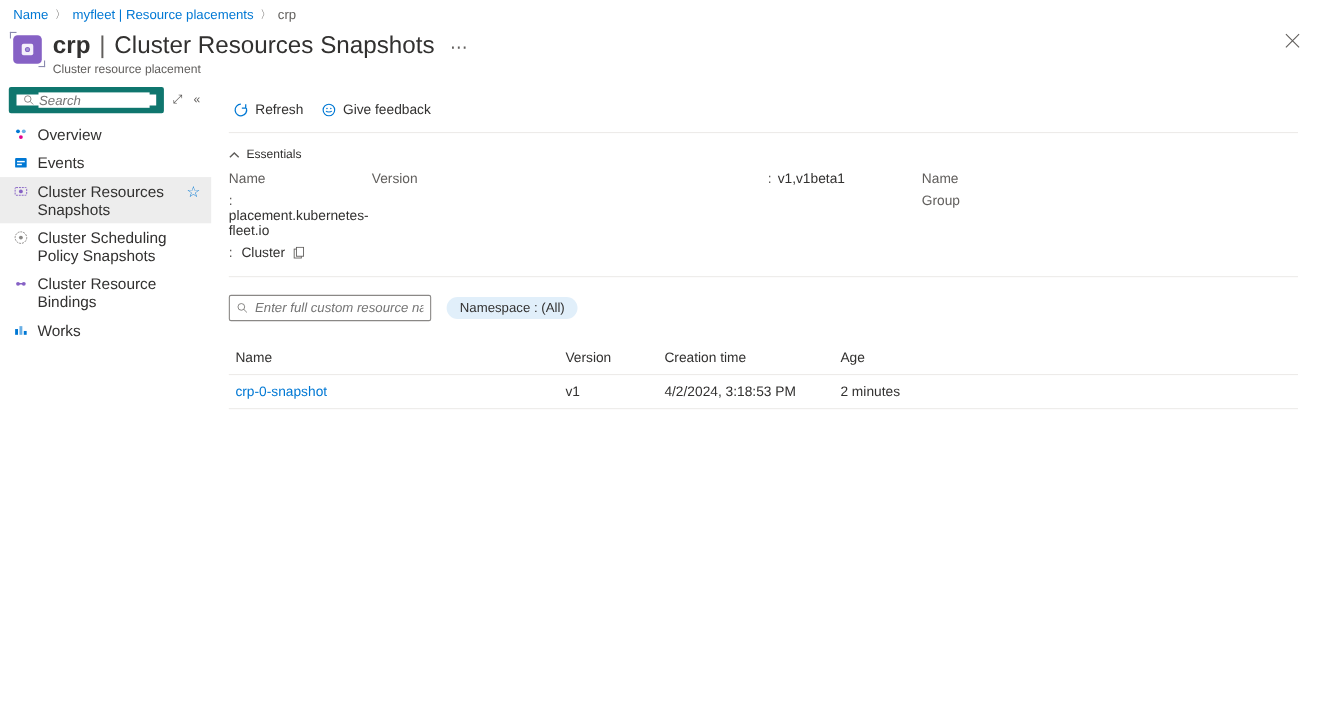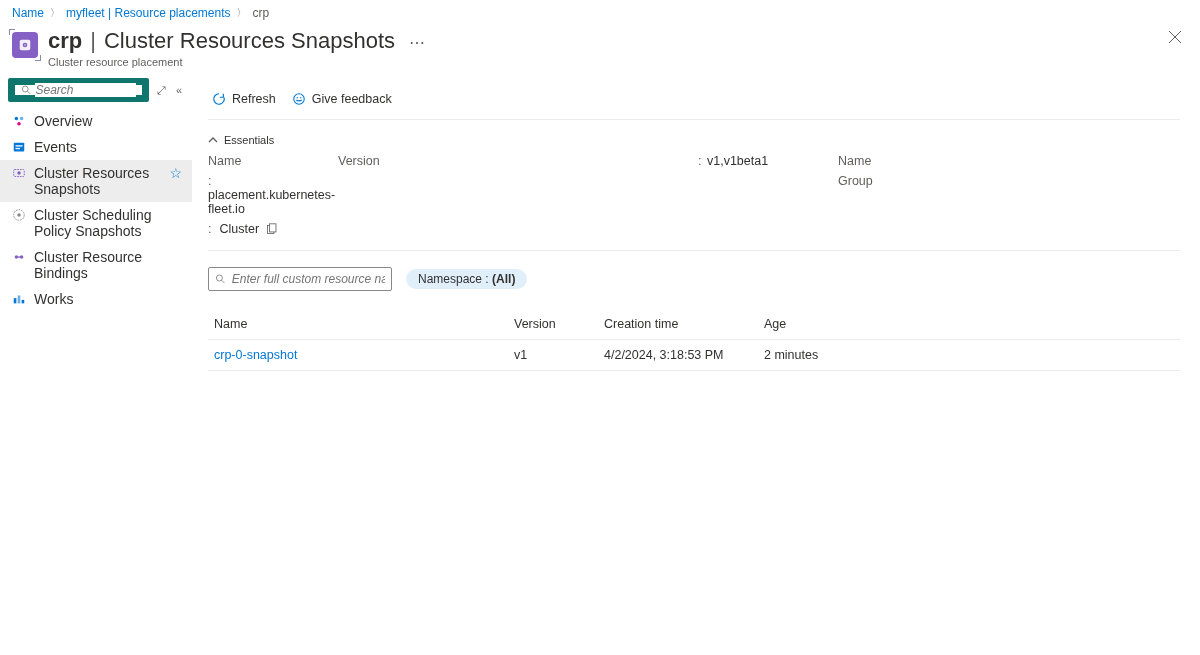--- a/index.html
+++ b/index.html
@@ -160,21 +160,21 @@
     border:none;outline:none;font-size:12px;font-style:italic;color:#605e5c;width:100%;
   }
   .filter-pill{
     background:#e1effa;
     border-radius:12px;
     padding:3px 12px;
     font-size:12px;
     color:#323130;
     cursor:pointer;
   }
-  .filter-pill .strong{font-weight:700;}
+  .filter-pill .strong{font-weight:400;}
 
   .table{
     margin-top:18px;
     width:100%;
     font-size:12.5px;
   }
   .table .thead, .table .trow{
     display:grid;
     grid-template-columns: 300px 90px 160px 1fr;
     padding:8px 6px;

